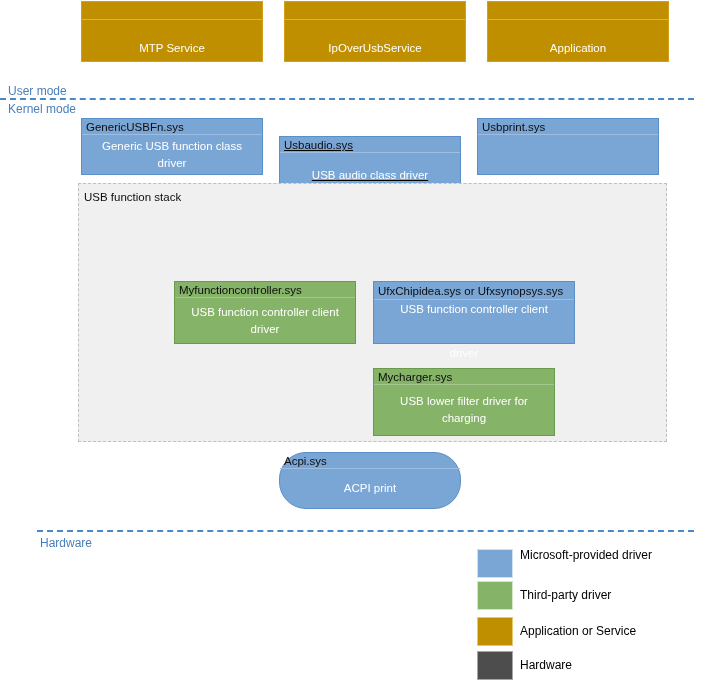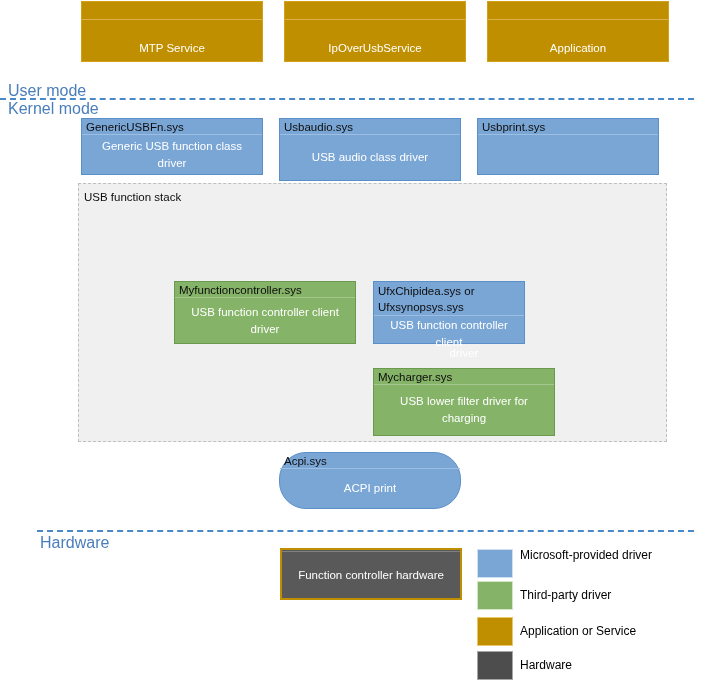--- a/index.html
+++ b/index.html
@@ -97,21 +97,21 @@
   }
 
   
   .mode-line {
     position: absolute;
     height: 0;
     border-top: 2px dashed #4a89c8;
   }
   .mode-label {
     position: absolute;
-    font-size: 16px;
+    font-size: 12px;
     line-height: 14px;
     color: #4a7ebb;
     white-space: nowrap;
   }
 
   
   .legend-swatch {
     position: absolute;
     box-sizing: border-box;
   }
@@ -165,42 +165,42 @@
   <div class="mode-label" style="left:8px; top:84px;">User mode</div>
   <div class="mode-line" style="left:0px; top:98px; width:694px;"></div>
   <div class="mode-label" style="left:8px; top:102px;">Kernel mode</div>
 
   <div class="box blue" style="left:81px; top:118px; width:182px; height:57px;">
     <div class="hdr">GenericUSBFn.sys</div>
     <div class="sep"></div>
     <div class="body">Generic USB function class driver</div>
   </div>
 
-  <div class="box blue" style="left:279px; top:118px; width:182px; height:63px;">
+  <div class="box blue" style="left:279px; top:136px; width:182px; height:63px;text-decoration:underline;">
     <div class="hdr">Usbaudio.sys</div>
     <div class="sep"></div>
     <div class="body">USB audio class driver</div>
   </div>
 
   <div class="box blue" style="left:477px; top:118px; width:182px; height:57px;">
     <div class="hdr">Usbprint.sys</div>
     <div class="sep"></div>
   </div>
 
   <div id="usb-stack" style="left:78px; top:183px; width:589px; height:259px;"></div>
   <div id="usb-stack-label" style="left:84px; top:190px;">USB function stack</div>
 
 
   <div class="box green" style="left:174px; top:281px; width:182px; height:63px;">
     <div class="hdr">Myfunctioncontroller.sys</div>
     <div class="sep"></div>
     <div class="body">USB function controller client driver</div>
   </div>
 
-  <div class="box blue" style="left:373px; top:281px; width:152px; height:63px;">
+  <div class="box blue" style="left:373px; top:281px; width:202px; height:63px;">
     <div class="hdr" style="white-space:normal; line-height:16px; padding-top:1px;">UfxChipidea.sys or Ufxsynopsys.sys</div>
     <div class="sep"></div>
     <div class="body" style="align-items:flex-start; padding-top:1px;">USB function controller client</div>
   </div>
   <div class="overflow-line" style="left:373px; top:345px; width:182px;">driver</div>
 
   <div class="box green" style="left:373px; top:368px; width:182px; height:68px;">
     <div class="hdr">Mycharger.sys</div>
     <div class="sep"></div>
     <div class="body">USB lower filter driver for charging</div>
@@ -208,25 +208,20 @@
 
   <div class="box blue" style="left:279px; top:452px; width:182px; height:57px;border-radius:27px;">
     <div class="hdr">Acpi.sys</div>
     <div class="sep"></div>
     <div class="body">ACPI print</div>
   </div>
 
   <div class="mode-line" style="left:37px; top:530px; width:657px;"></div>
   <div class="mode-label" style="left:40px; top:536px;">Hardware</div>
 
-  <div class="box gray-hw no-header-text" style="left:280px; top:548px; width:182px; height:52px;">
-    <div class="hdr"></div>
-    <div class="sep"></div>
-    <div class="body">Function controller hardware</div>
-  </div>
 
   <div class="legend-swatch s-blue" style="left:477px; top:549px; width:36px; height:29px;"></div>
   <div class="legend-label" style="left:520px; top:546px; width:137px;">Microsoft-provided driver</div>
 
   <div class="legend-swatch s-green" style="left:477px; top:581px; width:36px; height:29px;"></div>
   <div class="legend-label" style="left:520px; top:586px; width:137px;">Third-party driver</div>
 
   <div class="legend-swatch s-gold" style="left:477px; top:617px; width:36px; height:29px;"></div>
   <div class="legend-label" style="left:520px; top:622px; width:137px;">Application or Service</div>
 

